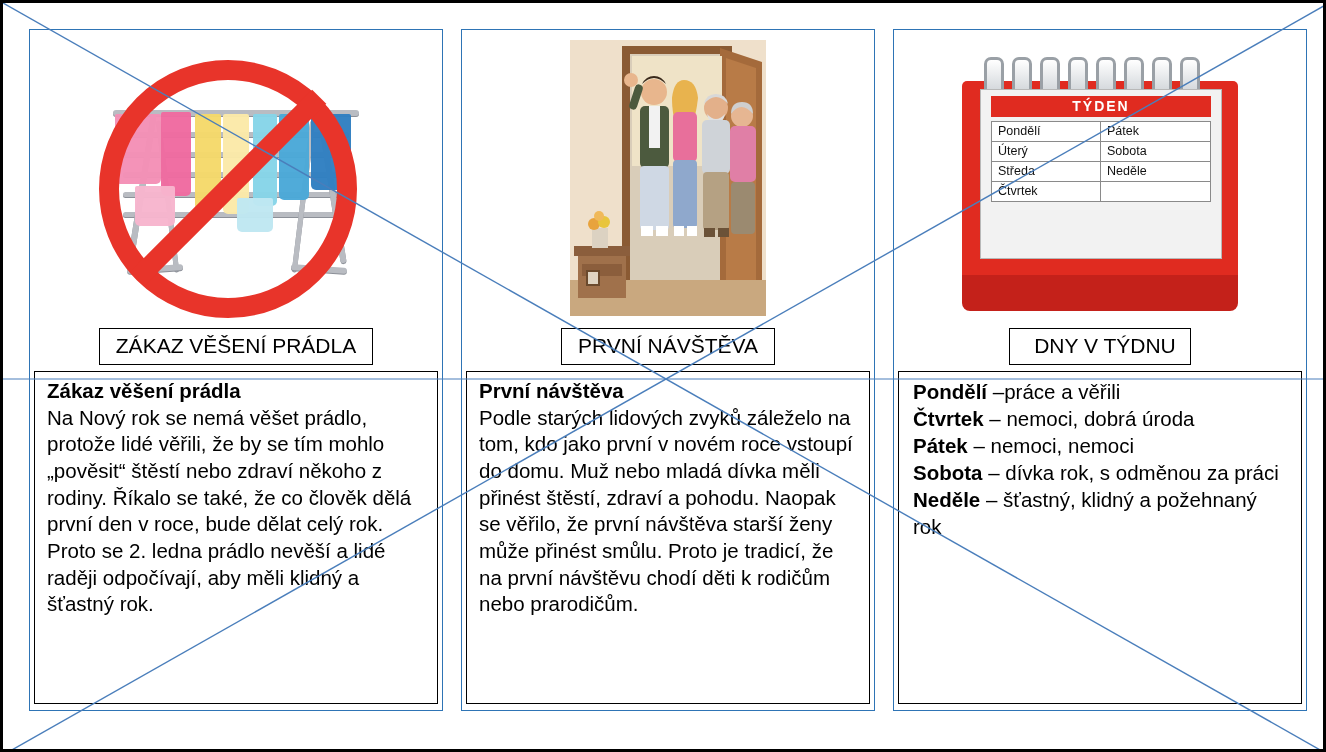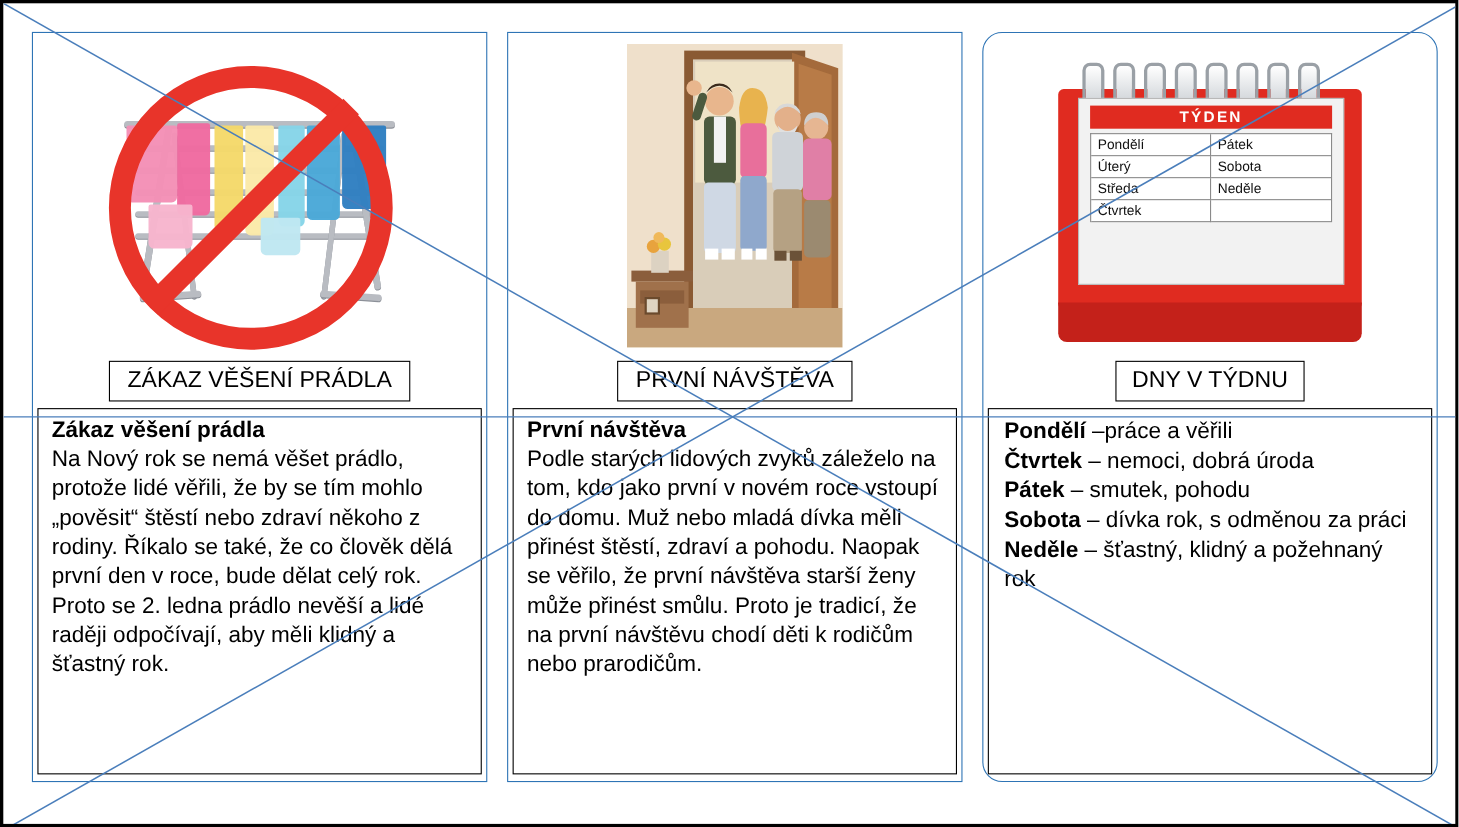--- a/index.html
+++ b/index.html
@@ -38,21 +38,21 @@
     z-index: 2;
   }
   .column {
     position: relative;
     flex: 1 1 0;
     display: flex;
     flex-direction: column;
     border: 1px solid #2e74b5;
     box-sizing: border-box;
   }
-  .col-3 { border-color: #2e74b5; border-radius: 18px; }
+  .col-3 { border-color: #2e74b5; }
   .image-area {
     height: 296px;
     display: flex;
     align-items: center;
     justify-content: center;
     overflow: hidden;
   }
   .caption-wrap {
     display: flex;
     justify-content: center;
@@ -61,21 +61,21 @@
   }
   .caption {
     border: 1px solid #000000;
     padding: 5px 16px 6px 16px;
     font-size: 21px;
     line-height: 1.15;
     color: #000000;
     background: #ffffff;
     white-space: nowrap;
   }
-  .caption-3 { padding: 5px 14px 6px 14px; }
+  .caption-3 { padding: 5px 14px 6px 24px; }
   .text-box {
     border: 1px solid #000000;
     margin: 0 4px 6px 4px;
     padding: 6px 10px 8px 12px;
     font-size: 20.5px;
     line-height: 1.30;
     color: #000000;
     background: #ffffff;
     flex: 1 1 auto;
   }
@@ -365,21 +365,21 @@
         <div>
           <span class="day-name">Pondělí</span>
           <span>–práce a věřili</span>
         </div>
         <div>
           <span class="day-name">Čtvrtek</span>
           <span>– nemoci, dobrá úroda</span>
         </div>
         <div>
           <span class="day-name">Pátek</span>
-          <span>– smutek, pohodu</span>
+          <span>– nemoci, nemoci</span>
         </div>
         <div>
           <span class="day-name">Sobota</span>
           <span>– dívka rok, s odměnou za práci</span>
         </div>
         <div>
           <span class="day-name">Neděle</span>
           <span>– šťastný, klidný a požehnaný rok</span>
         </div>
       </div>

